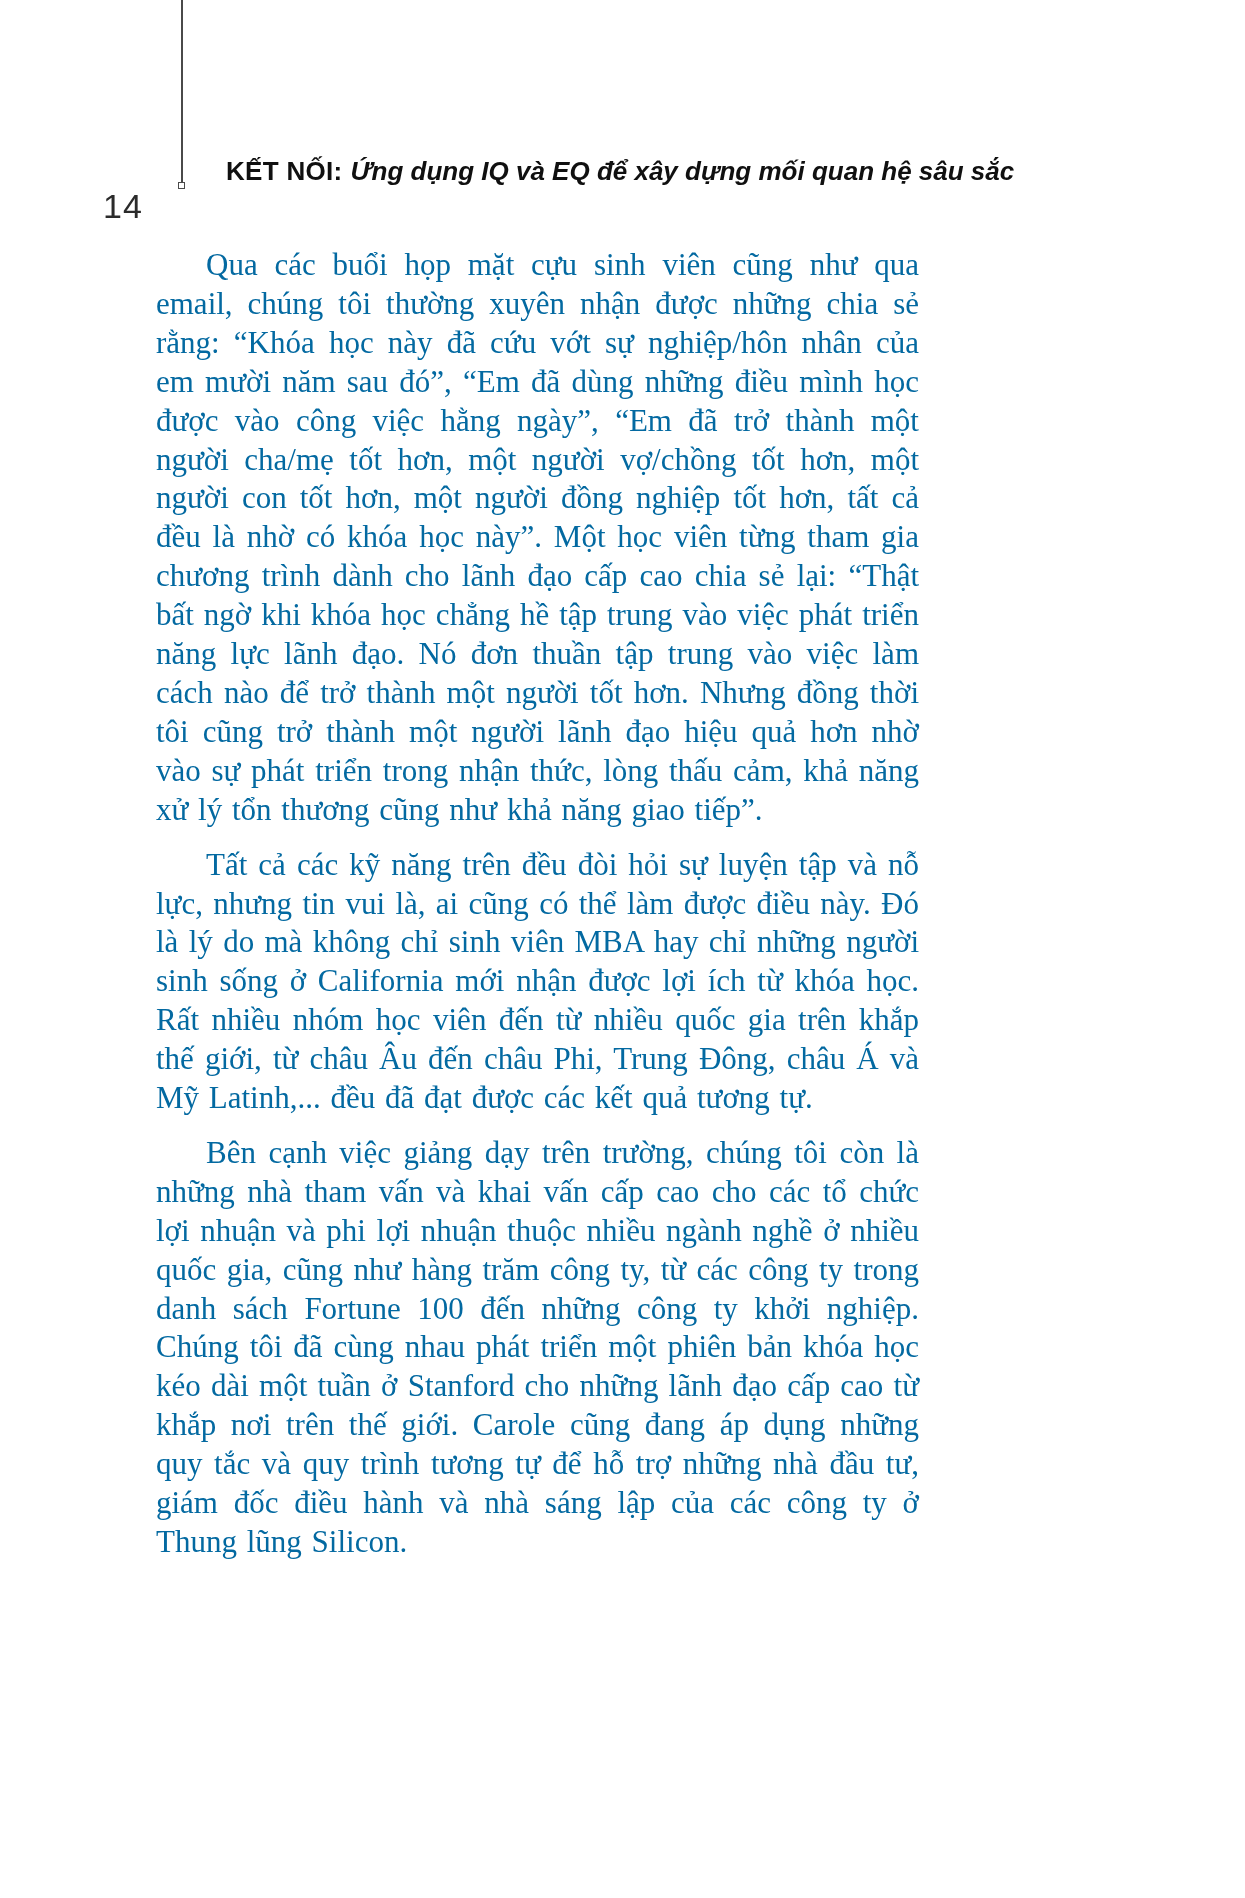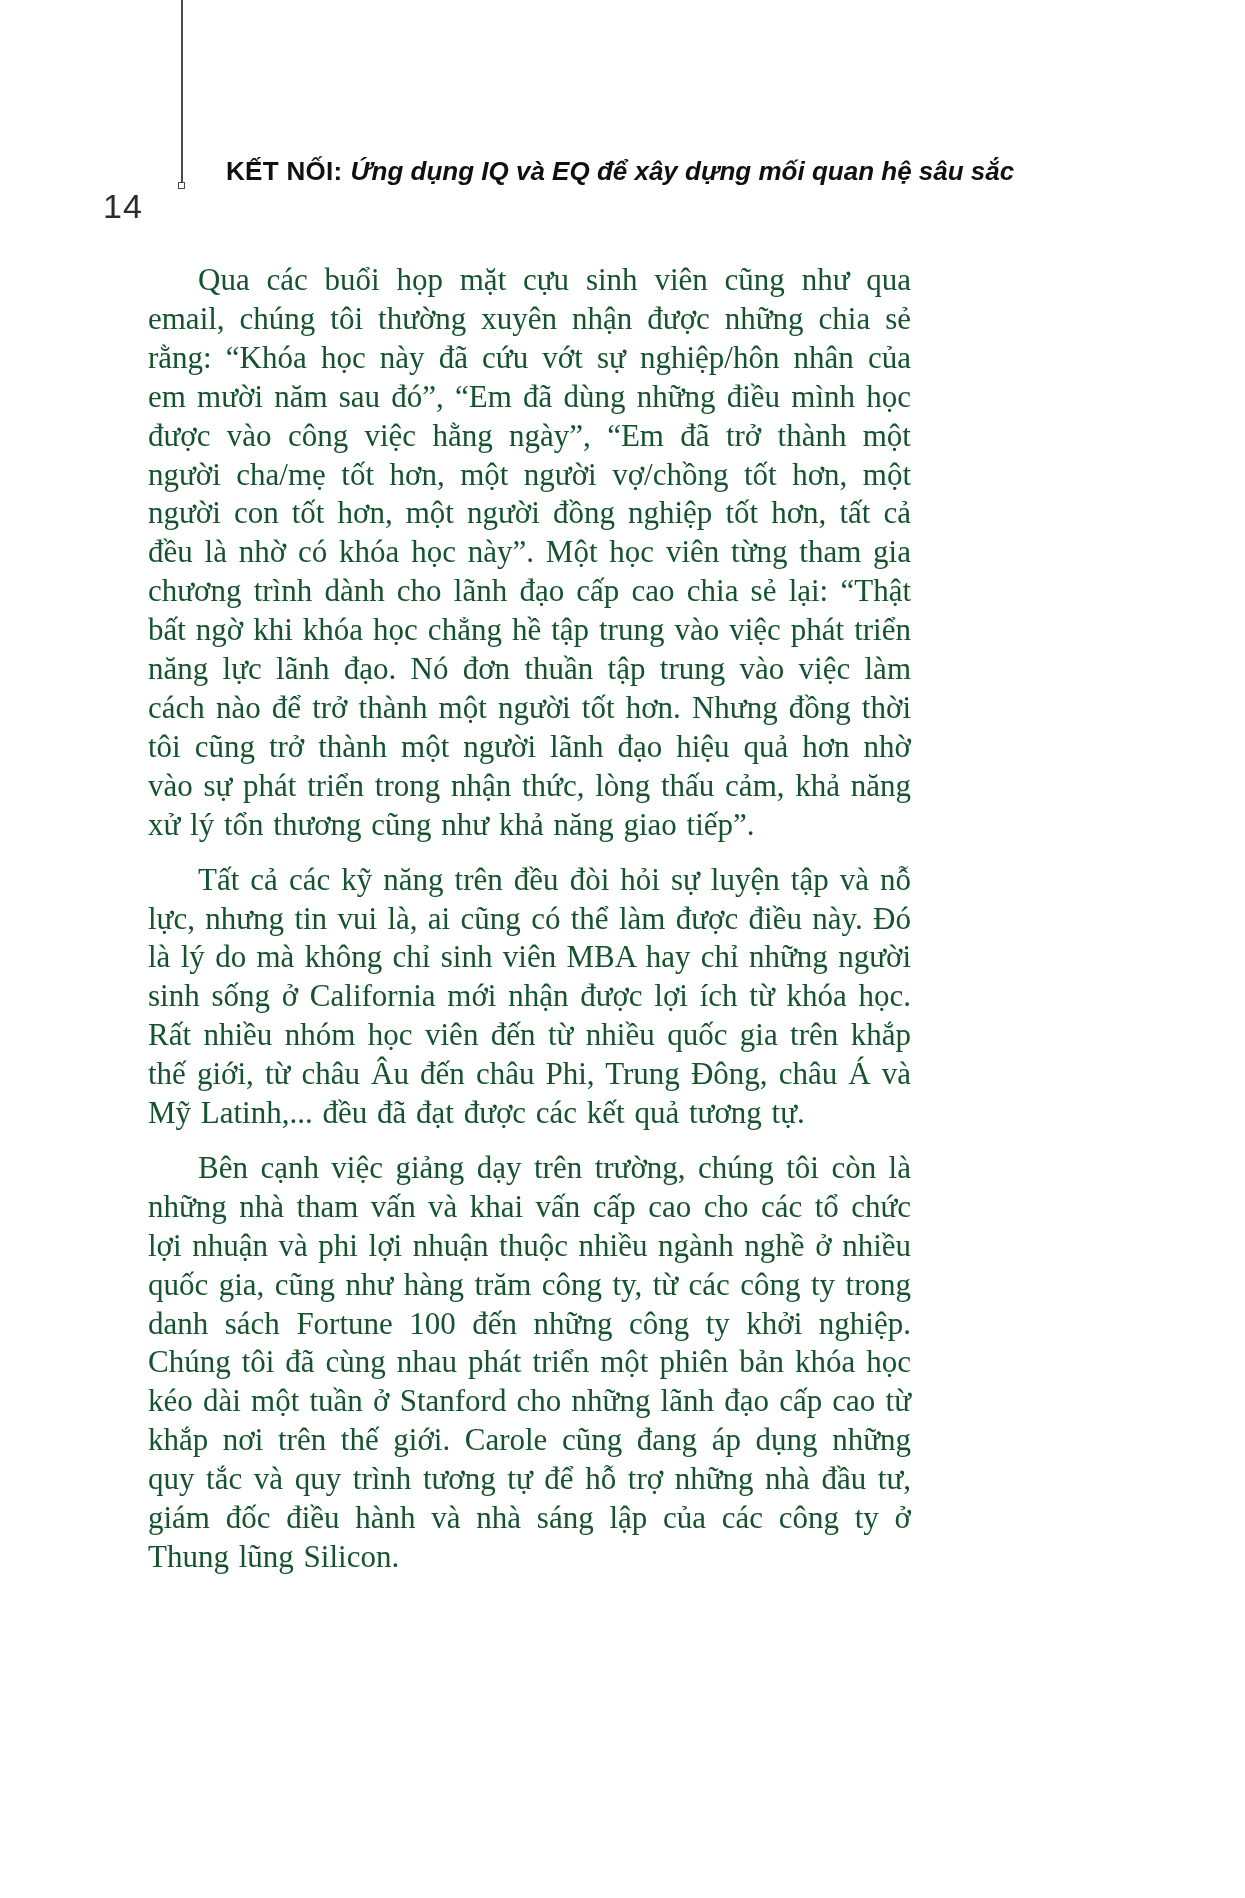--- a/index.html
+++ b/index.html
@@ -63,28 +63,27 @@
     letter-spacing: 0.3px;
   }
   .running-header .hdr-italic {
     font-style: italic;
     font-weight: 600;
     margin-left: 8px;
   }
 
   .body-text {
     position: absolute;
-    left: 148px;
+    left: 156px;
     top: 246px;
     width: 763px;
     font-size: 31px;
     line-height: 38.9px;
     text-align: justify;
-    color: #14532d;
-    margin-top: 15px;
+    color: #0369a1;
   }
   .body-text p {
     margin: 0 0 16px 0;
     text-indent: 50px;
     word-spacing: 2px;
   }
 </style>
 </head>
 <body>
 

